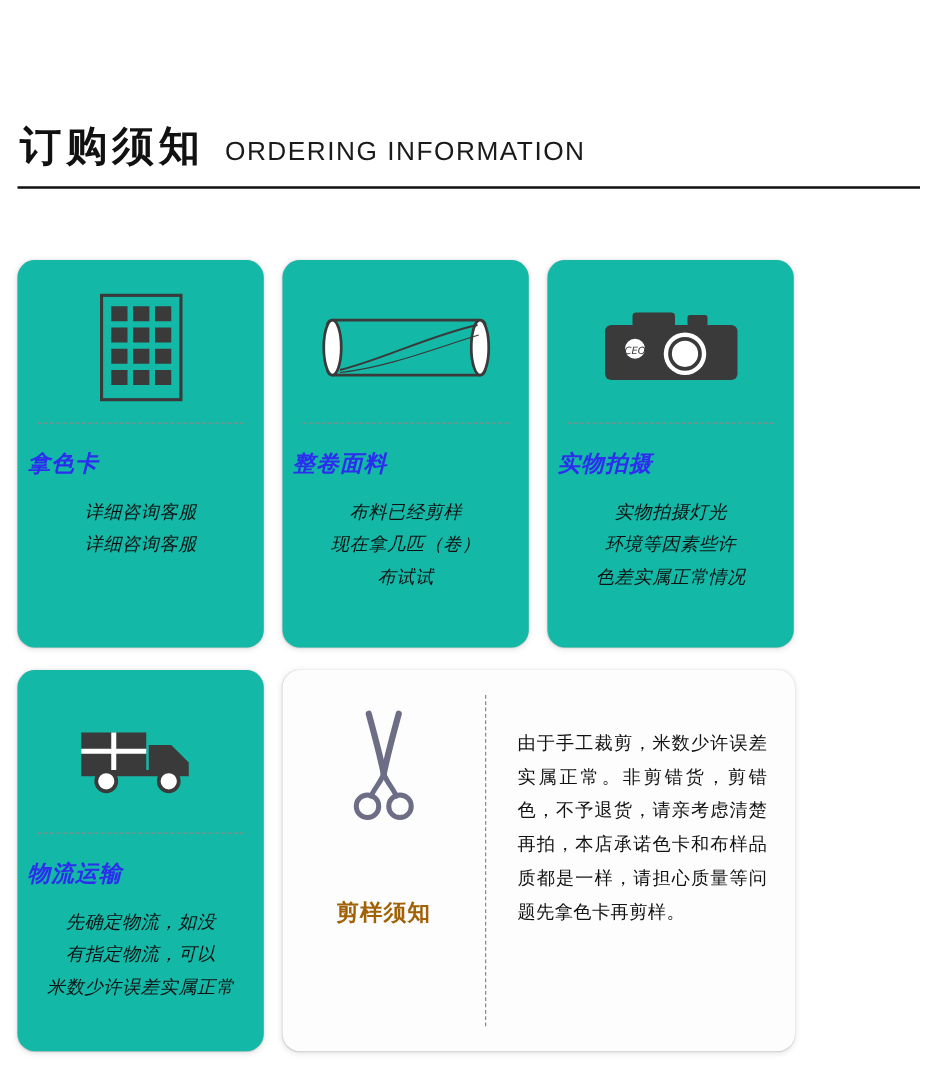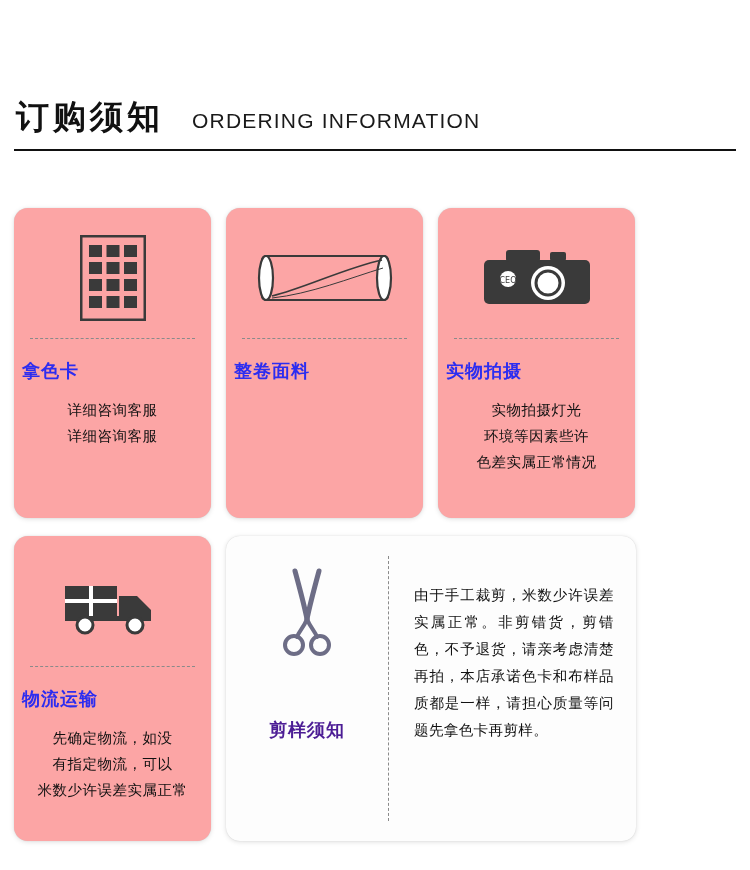--- a/index.html
+++ b/index.html
@@ -24,21 +24,21 @@
   
   .header {
     position: absolute;
     left: 14px;
     top: 100px;
     width: 722px;
   }
   .header-row {
     display: flex;
     align-items: baseline;
-    gap: 28px;
+    gap: 16px;
     padding-left: 2px;
   }
   .title-cn {
     font-family: "DejaVu Sans", sans-serif;
     font-size: 33px;
     font-weight: bold;
     letter-spacing: 4px;
     color: #111;
     line-height: 1;
   }
@@ -60,26 +60,27 @@
     position: absolute;
     left: 14px;
     top: 208px;
     width: 722px;
     display: flex;
     flex-wrap: wrap;
     gap: 18px 15px;
   }
   .card {
     width: 197px;
-    background: #fca5a5;
+    background: #14b8a6;
     border-radius: 14px;
     box-shadow: 0 1px 5px rgba(0,0,0,0.13), 0 0 1px rgba(0,0,0,0.16);
     position: relative;
     box-sizing: border-box;
     padding: 10px 8px 14px 8px;
+    font-style: italic;
   }
   .card.tall {
     height: 310px;
   }
   .card.short {
     height: 305px;
   }
   .card-wide {
     width: 410px;
     height: 305px;
@@ -148,21 +149,21 @@
     letter-spacing: 0.4px;
     text-align: justify;
   }
   .wide-icon {
     height: 118px;
     display: flex;
     align-items: center;
     justify-content: center;
   }
   .wide-title {
-    color: #4c1d95;
+    color: #a16207;
     font-family: "DejaVu Sans", sans-serif;
     font-size: 18px;
     font-weight: bold;
     letter-spacing: 1px;
     margin-top: 46px;
     text-align: center;
   }
 </style>
 </head>
 <body>
@@ -212,20 +213,25 @@
         <svg width="150" height="60" viewBox="0 0 150 60" aria-hidden="true">
           <rect x="12" y="8" width="126" height="44" rx="4" fill="none" stroke="#3a3a3a" stroke-width="2.2"></rect>
           <ellipse cx="16" cy="30" rx="7" ry="22" fill="#fff" stroke="#3a3a3a" stroke-width="2.2"></ellipse>
           <ellipse cx="134" cy="30" rx="7" ry="22" fill="#fff" stroke="#3a3a3a" stroke-width="2.2"></ellipse>
           <path d="M22 48 C55 40 95 20 132 12" fill="none" stroke="#3a3a3a" stroke-width="1.6"></path>
           <path d="M22 50 C60 46 100 30 133 20" fill="none" stroke="#3a3a3a" stroke-width="1"></path>
         </svg>
       </div>
       <div class="divider"></div>
       <div class="card-title">整卷面料</div>
+      <div class="card-body">
+        <div>布料已经剪样</div>
+        <div>现在拿几匹（卷）</div>
+        <div>布试试</div>
+      </div>
     </div>
 
     <div class="card tall">
       <div class="icon-box">
         <svg width="110" height="64" viewBox="0 0 110 64" aria-hidden="true">
           <rect x="2" y="14" width="106" height="44" rx="5" fill="#3a3a3a"></rect>
           <rect x="24" y="4" width="34" height="12" rx="3" fill="#3a3a3a"></rect>
           <rect x="68" y="6" width="16" height="9" rx="2" fill="#3a3a3a"></rect>
           <circle cx="66" cy="37" r="17" fill="#fff"></circle>
           <circle cx="66" cy="37" r="12" fill="none" stroke="#3a3a3a" stroke-width="3"></circle>

